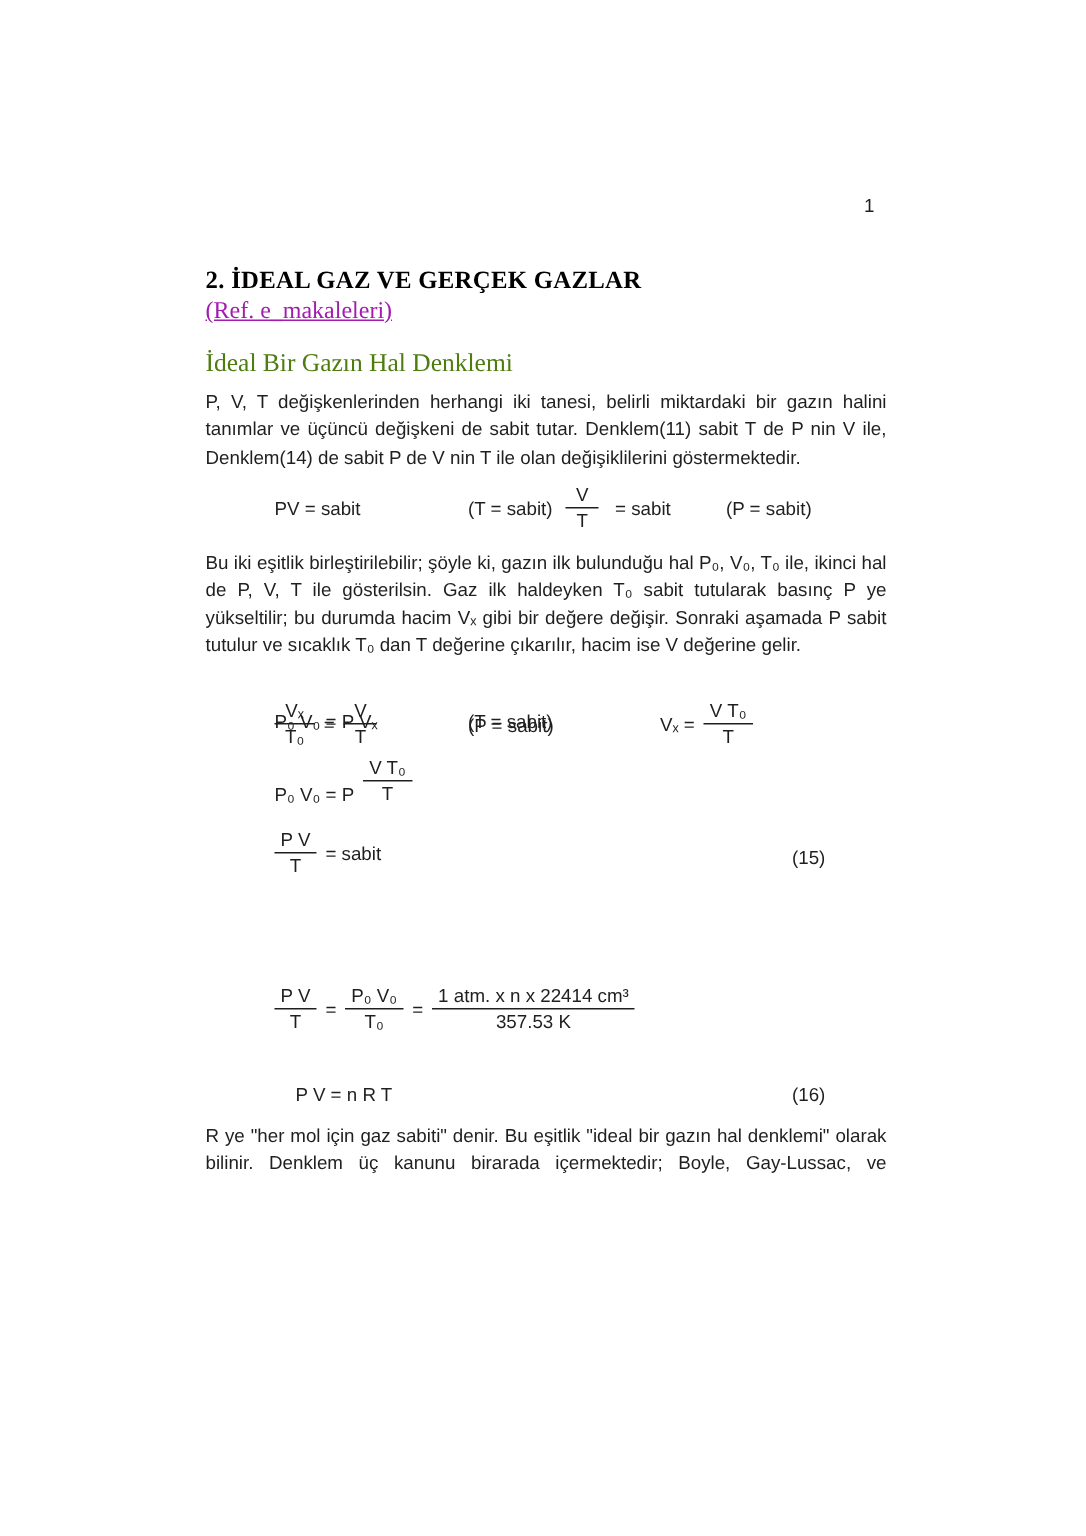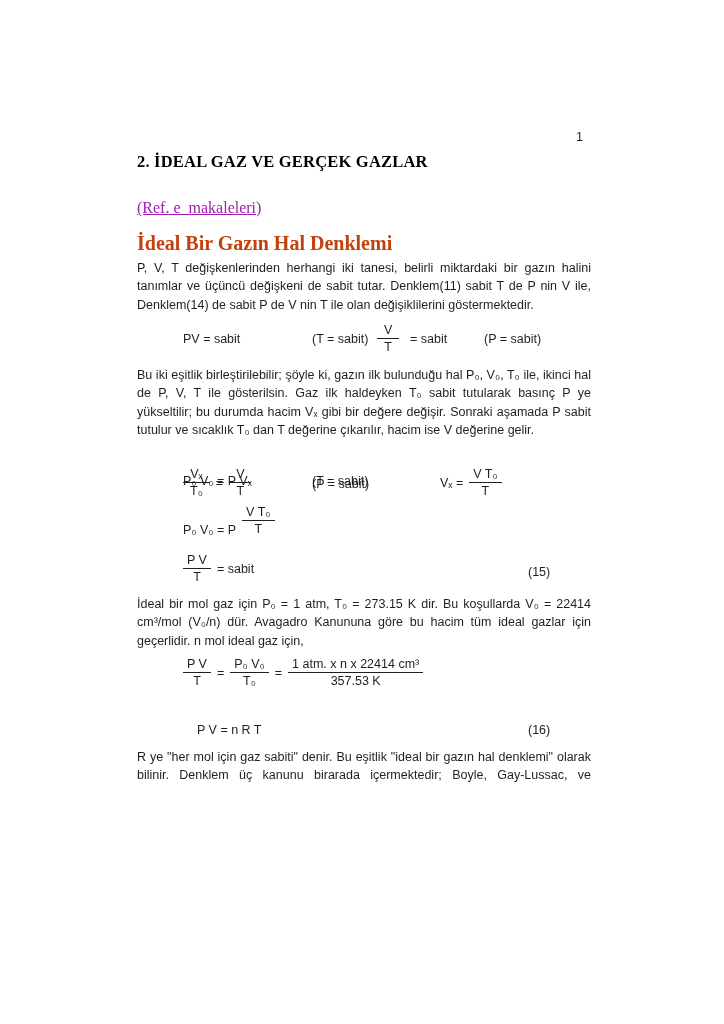--- a/index.html
+++ b/index.html
@@ -13,34 +13,34 @@
     font-size: 12.5px;
     color: #1f1f1f;
     overflow: hidden;
   }
   .abs { position: absolute; }
   .serif { font-family: "Liberation Serif", "DejaVu Serif", serif; }
 
   .page-number { top: 130px; left: 576px; font-size: 12.5px; }
 
   .doc-title {
-    top: 152px; left: 137px;
+    top: 177px; left: 137px;
     font-size: 16.5px; font-weight: bold; color: #000;
     letter-spacing: 0.2px;
   }
   .ref-link {
     top: 199px; left: 137px;
     font-size: 16px;
     color: #a21caf;
     text-decoration: underline;
     cursor: pointer;
   }
   .section-heading {
     top: 232px; left: 137px;
-    font-size: 20px; font-weight: bold; color: #c2410c;
+    font-size: 17px; font-weight: normal; color: #4d7c0f;
   }
 
   .para {
     left: 137px; width: 454px;
     text-align: justify;
     line-height: 18.4px;
   }
   .p1 { top: 259px; }
   .p2 { top: 366px; }
   .p3 { top: 595px; }
@@ -145,21 +145,20 @@
     <span class="hflex" style="left:46px; top:2px;">
       <span class="frac">
         <span class="num">P V</span>
         <span class="den">T</span>
       </span>
       <span>= sabit</span>
     </span>
     <span class="eqtext" style="left:391px; top:13px;">(15)</span>
   </div>
 
-  <p class="abs para p3">İdeal bir mol gaz için P₀ = 1 atm, T₀ = 273.15 K dir. Bu koşullarda V₀ = 22414 cm³/mol (V₀/n) dür. Avagadro Kanununa göre bu hacim tüm ideal gazlar için geçerlidir. n mol ideal gaz için,</p>
 
   <div class="eq-row row6">
     <span class="hflex" style="left:46px; top:2px;">
       <span class="frac">
         <span class="num">P V</span>
         <span class="den">T</span>
       </span>
       <span>=</span>
       <span class="frac">
         <span class="num">P₀ V₀</span>

